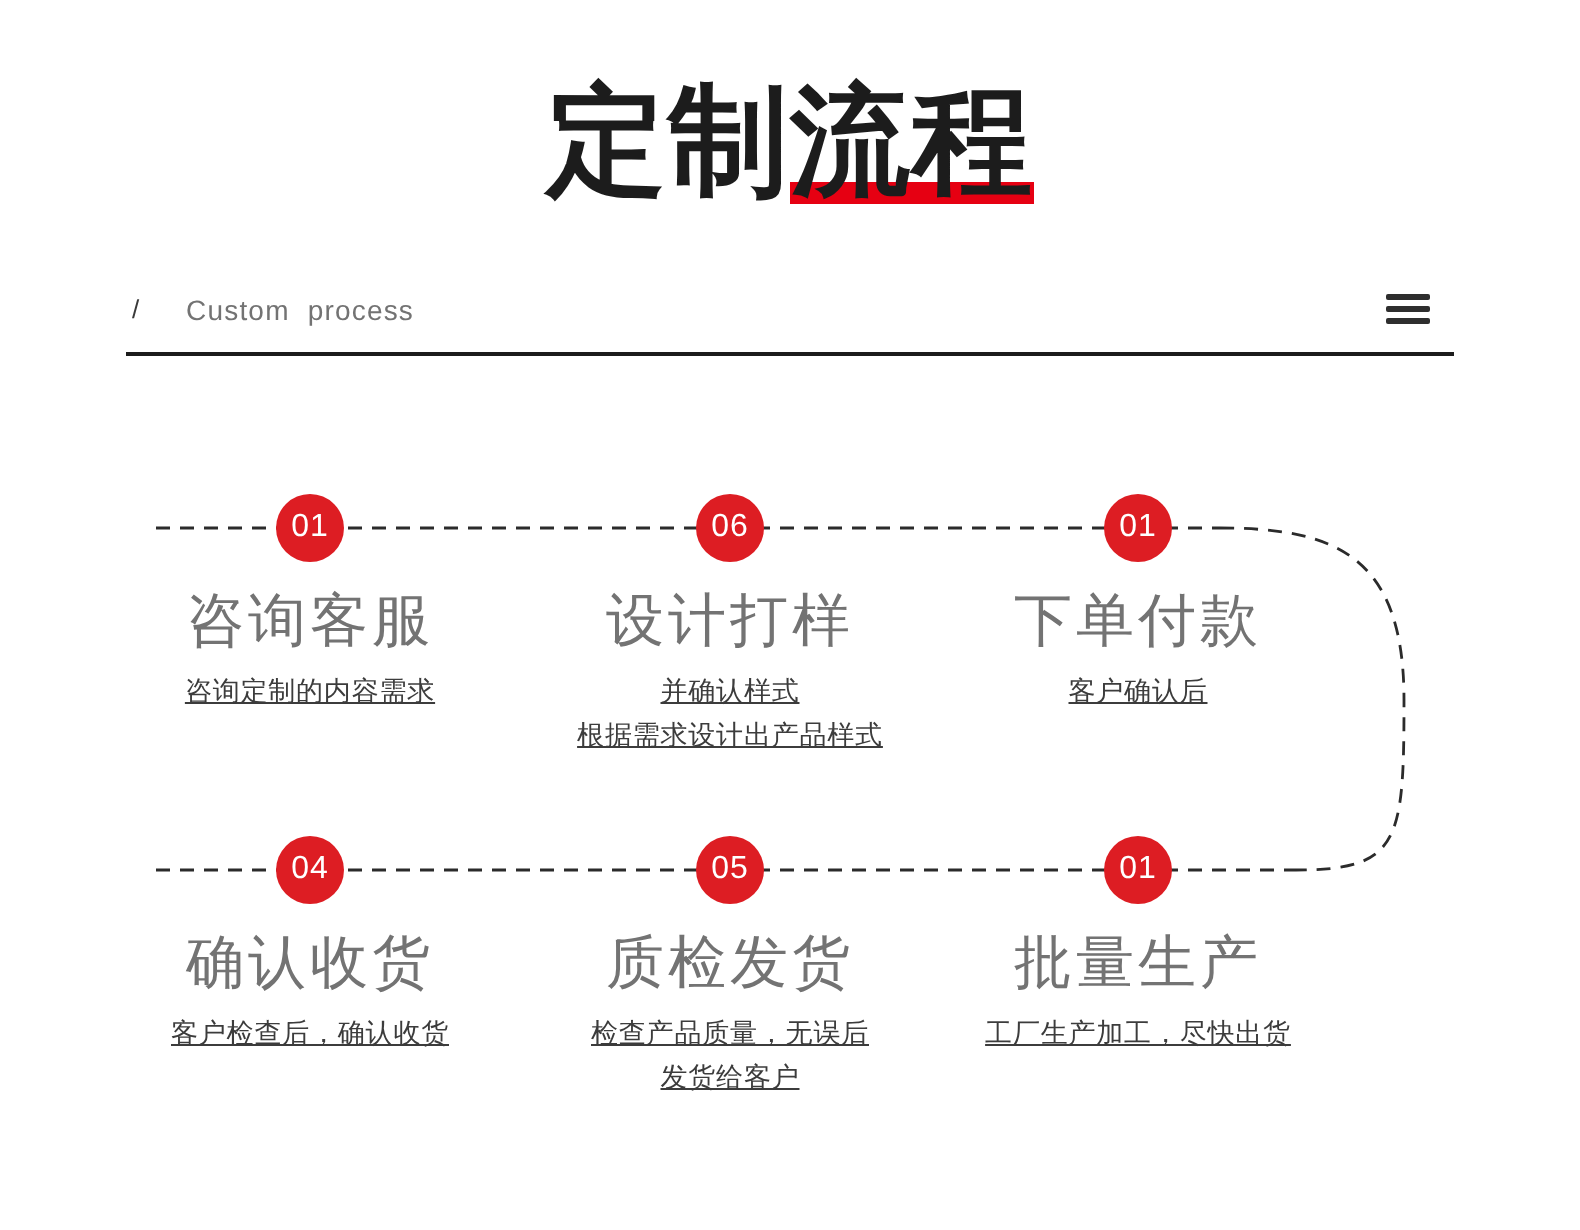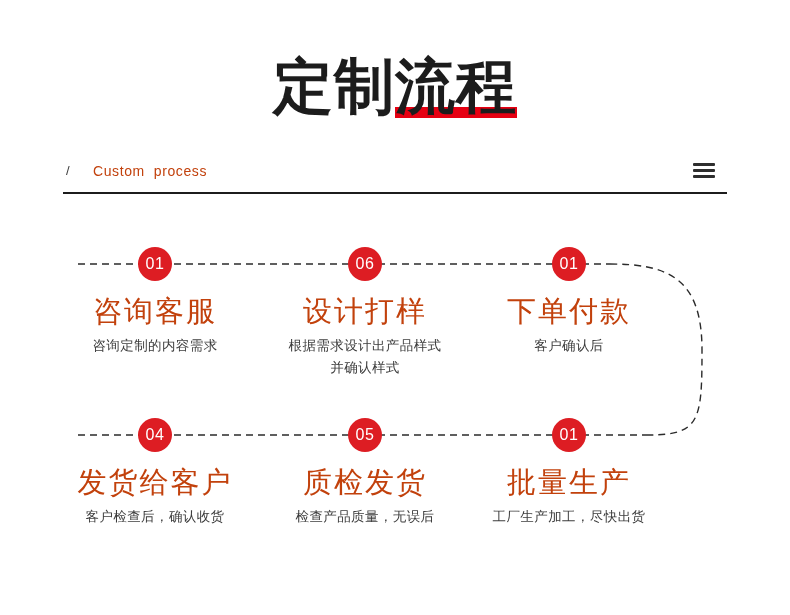--- a/index.html
+++ b/index.html
@@ -15,21 +15,20 @@
     position: relative;
   }
 
   
   .header {
     position: absolute;
     left: 0;
     top: 0;
     width: 660px;
     height: 190px;
-    margin-top: 16px;
   }
   .page-title {
     position: absolute;
     left: 0;
     top: 36px;
     width: 790px;
     text-align: center;
     font-size: 60px;
     line-height: 70px;
     font-weight: bold;
@@ -69,21 +68,21 @@
     font-size: 13px;
     line-height: 20px;
     color: #3a3a3a;
   }
   .subtitle-text {
     position: absolute;
     left: 30px;
     top: 0;
     font-size: 14px;
     line-height: 20px;
-    color: #c2410c;
+    color: #737373;
     letter-spacing: 0.6px;
     white-space: pre;
   }
   .menu-icon {
     position: absolute;
     right: 12px;
     top: 2px;
     width: 22px;
     height: 16px;
     cursor: pointer;
@@ -146,33 +145,34 @@
     letter-spacing: 0.5px;
     box-sizing: border-box;
   }
   .step-title {
     position: absolute;
     left: 0;
     top: 46px;
     width: 230px;
     font-size: 29px;
     line-height: 36px;
-    color: #c2410c;
+    color: #737373;
     letter-spacing: 2px;
     white-space: nowrap;
   }
   .step-desc {
     position: absolute;
     left: 0;
     top: 88px;
     width: 230px;
     font-size: 13.5px;
     line-height: 22px;
     color: #3c3c3c;
     letter-spacing: 0.4px;
+    text-decoration: underline;
   }
   .step-desc div { white-space: nowrap; }
 
   
   .row-top  { top: 57px; }
   .row-bot  { top: 228px; }
   .col-1 { left: 40px; }
   .col-2 { left: 250px; }
   .col-3 { left: 454px; }
 </style>
@@ -217,46 +217,47 @@
     <div class="step-title">咨询客服</div>
     <div class="step-desc">
       <div>咨询定制的内容需求</div>
     </div>
   </div>
 
   <div class="step row-top col-2">
     <div class="step-badge">06</div>
     <div class="step-title">设计打样</div>
     <div class="step-desc">
+      <div>并确认样式</div>
       <div>根据需求设计出产品样式</div>
-      <div>并确认样式</div>
     </div>
   </div>
 
   <div class="step row-top col-3">
     <div class="step-badge">01</div>
     <div class="step-title">下单付款</div>
     <div class="step-desc">
       <div>客户确认后</div>
     </div>
   </div>
 
   <div class="step row-bot col-1">
     <div class="step-badge">04</div>
-    <div class="step-title">发货给客户</div>
+    <div class="step-title">确认收货</div>
     <div class="step-desc">
       <div>客户检查后，确认收货</div>
     </div>
   </div>
 
   <div class="step row-bot col-2">
     <div class="step-badge">05</div>
     <div class="step-title">质检发货</div>
     <div class="step-desc">
       <div>检查产品质量，无误后</div>
+      <div>发货给客户</div>
     </div>
   </div>
 
   <div class="step row-bot col-3">
     <div class="step-badge">01</div>
     <div class="step-title">批量生产</div>
     <div class="step-desc">
       <div>工厂生产加工，尽快出货</div>
     </div>
   </div>

